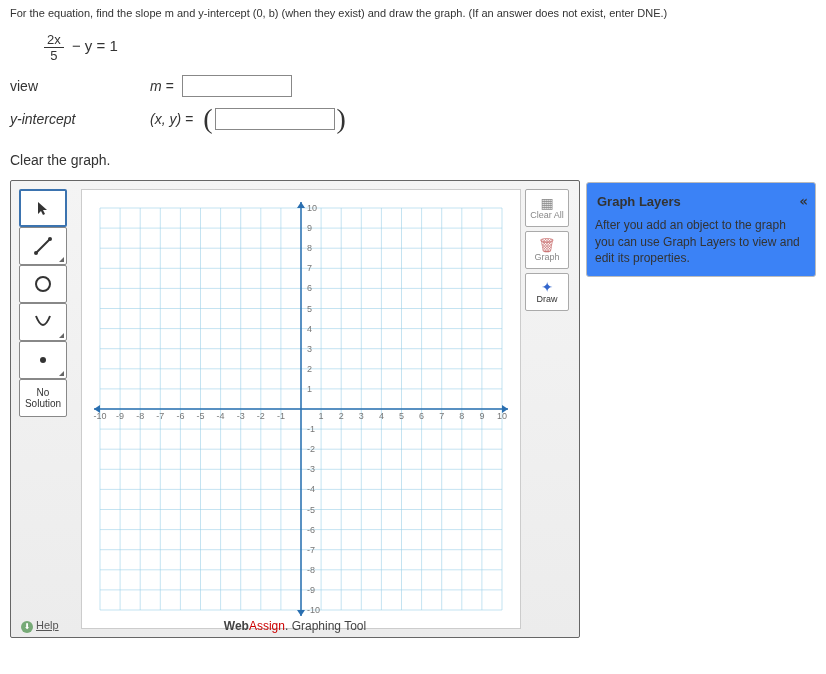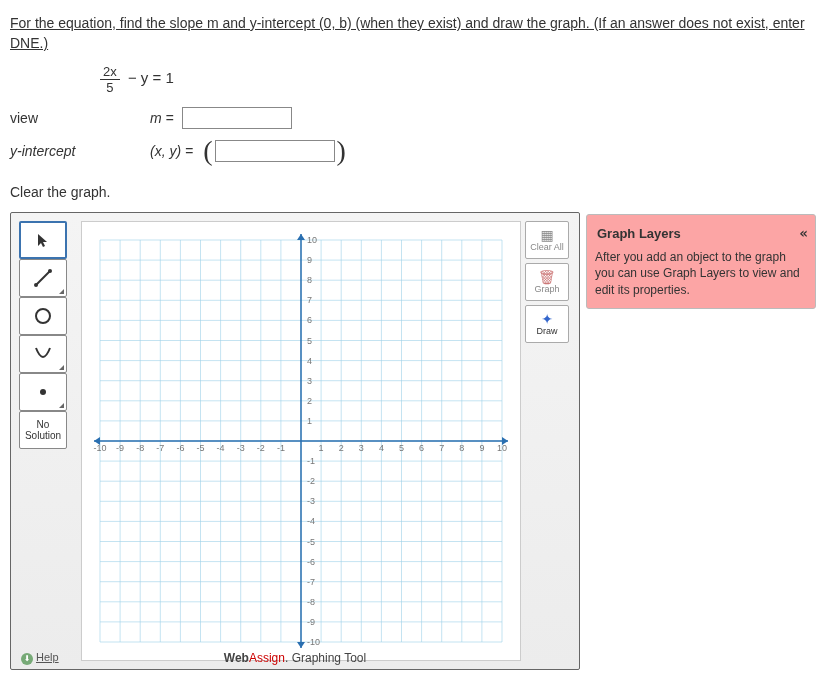--- a/index.html
+++ b/index.html
@@ -6,27 +6,26 @@
   body {
     margin: 0;
     padding: 0;
     font-family: Arial, Helvetica, sans-serif;
     font-size: 14px;
     color: #333;
     background: #fff;
     width: 826px;
   }
   .question-text {
-    padding: 14px 10px 4px 10px;
-    font-size: 14px;
+    padding: 6px 10px 4px 10px;
+    font-size: 11px;
     line-height: 1.4;
-    text-decoration: underline;
   }
   .equation-row {
-    padding: 8px 0 10px 100px;
+    padding: 8px 0 10px 44px;
     font-size: 15px;
   }
   .frac {
     display: inline-block;
     text-align: center;
     vertical-align: middle;
     line-height: 1;
     margin-right: 4px;
   }
   .frac .num { display:block; border-bottom: 1px solid #333; padding: 0 3px 1px; font-size:13px;}
@@ -155,21 +154,21 @@
     font-size: 12px;
     color:#444;
   }
   .brand .wa { font-weight:bold;}
   .brand .assign { color:#c00; font-weight:normal;}
   .layers-panel {
     position:absolute;
     left: 576px;
     top: 2px;
     width: 230px;
-    background: #fca5a5;
+    background: #3b82f6;
     border: 1px solid #bbb;
     border-radius: 3px;
     padding: 6px 8px 10px 8px;
     font-size: 12px;
   }
   .layers-header {
     display:flex;
     justify-content: space-between;
     align-items:center;
     font-weight:bold;

